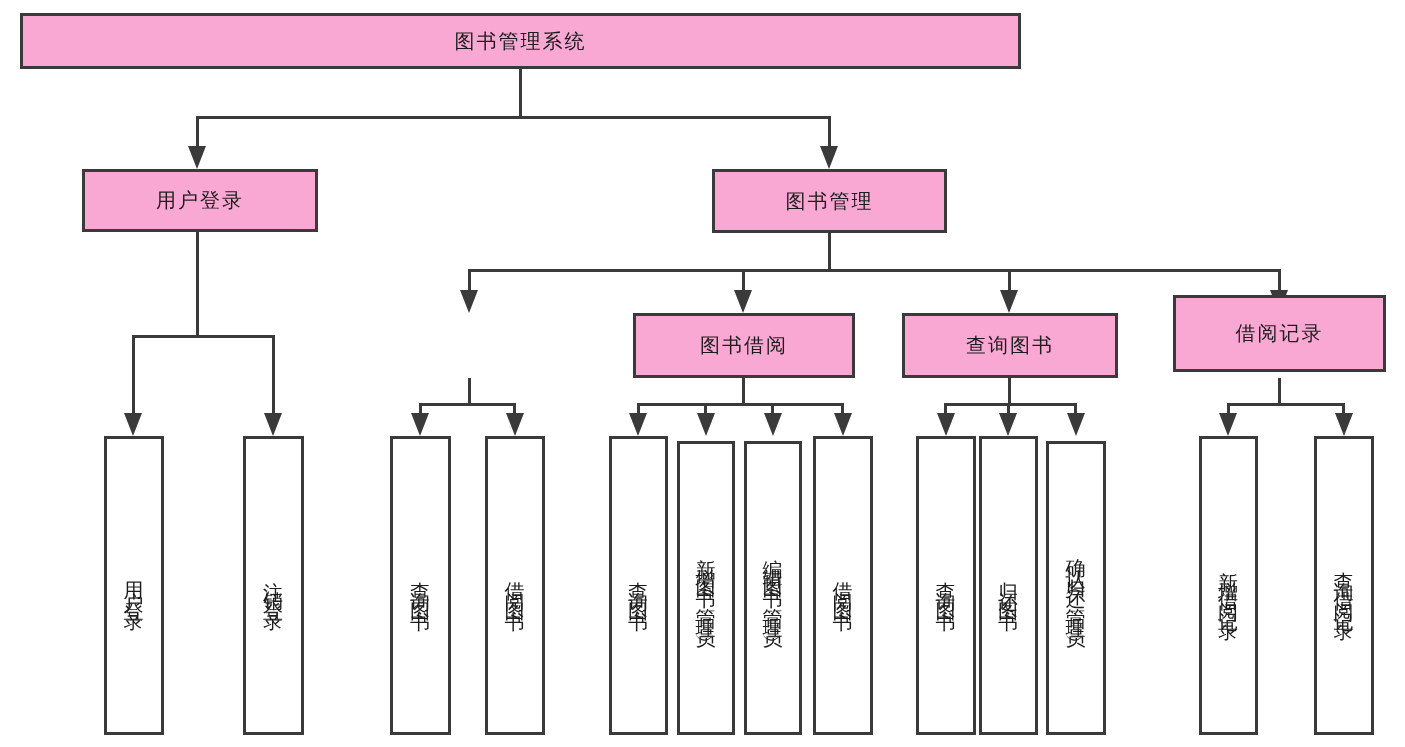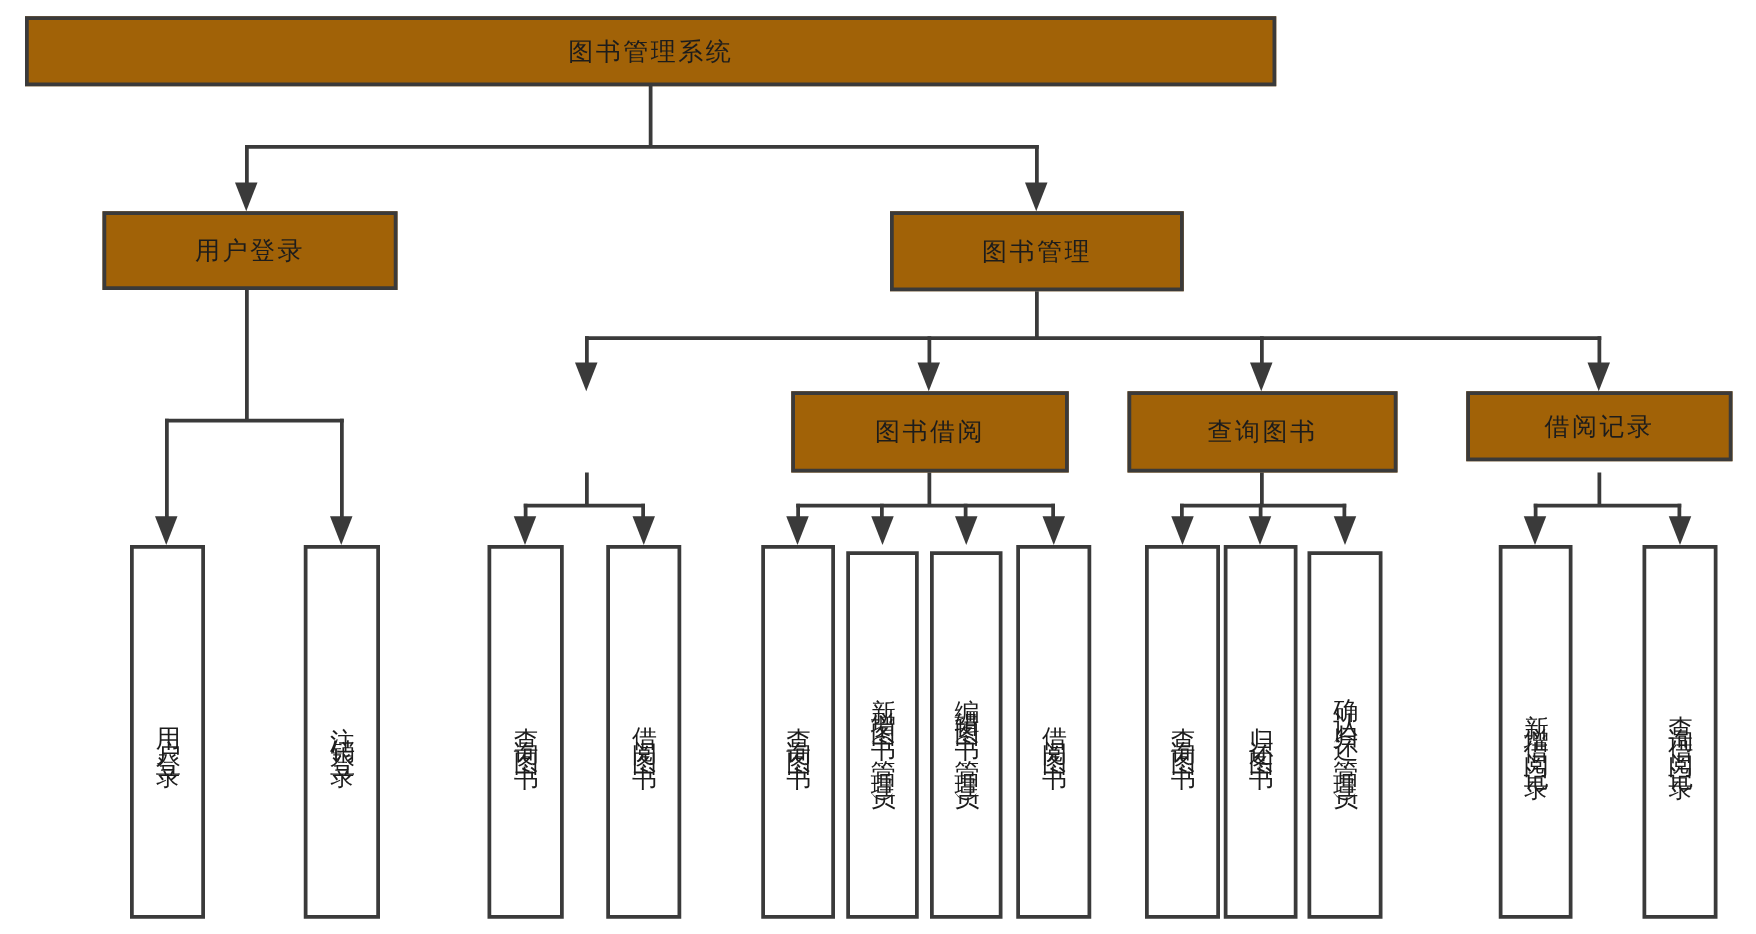--- a/index.html
+++ b/index.html
@@ -16,21 +16,21 @@
   .canvas {
     position: relative;
     width: 1405px;
     height: 747px;
     background: var(--bg);
     overflow: hidden;
   }
   .node {
     position: absolute;
     border: 3px solid var(--line);
-    background: #a16207;
+    background: #f9a8d4;
     display: flex;
     align-items: center;
     justify-content: center;
     font-size: 20px;
     letter-spacing: 2px;
     color: var(--text);
   }
   .leaf {
     position: absolute;
     top: 436px;
@@ -109,21 +109,21 @@
   <div class="ah" style="left:1000px;top:290px"></div>
   <div class="vl" style="left:1278px;top:269px;height:22px"></div>
   <div class="ah" style="left:1270px;top:290px"></div>
 
   <div class="node" style="left:633px;top:313px;width:222px;height:65px">
     <span>图书借阅</span>
   </div>
   <div class="node" style="left:902px;top:313px;width:216px;height:65px">
     <span>查询图书</span>
   </div>
-  <div class="node" style="left:1173px;top:313px;width:213px;height:56px">
+  <div class="node" style="left:1173px;top:295px;width:213px;height:77px">
     <span>借阅记录</span>
   </div>
 
   <div class="vl" style="left:468px;top:378px;height:27px"></div>
   <div class="hl" style="left:419px;top:403px;width:97px"></div>
   <div class="vl" style="left:419px;top:403px;height:12px"></div>
   <div class="ah" style="left:411px;top:413px"></div>
   <div class="vl" style="left:513px;top:403px;height:12px"></div>
   <div class="ah" style="left:506px;top:413px"></div>
 

